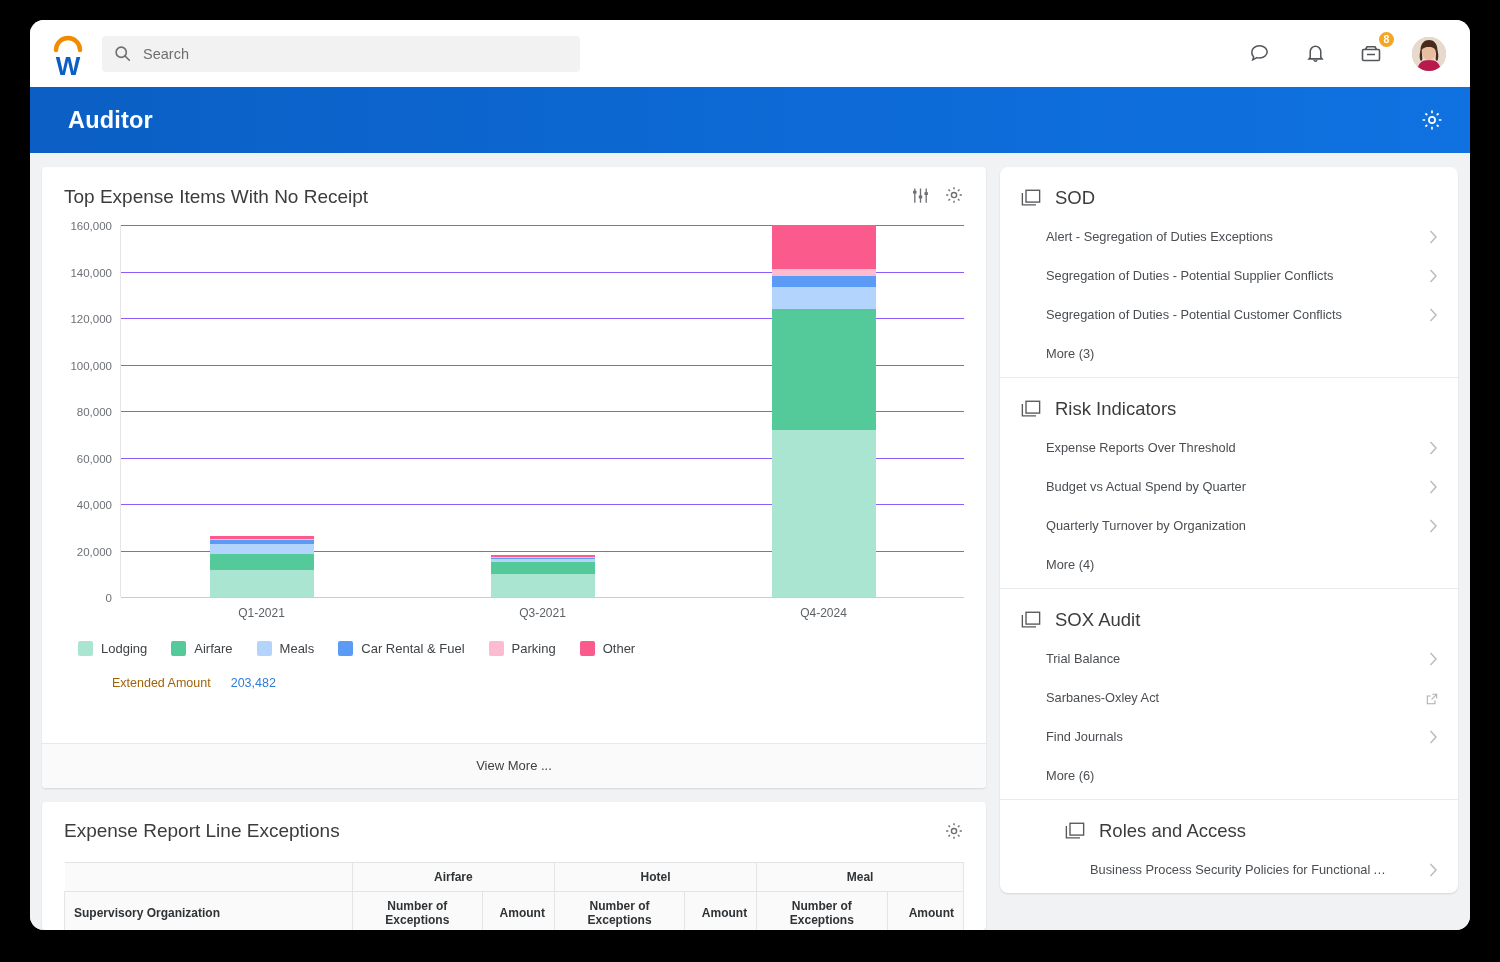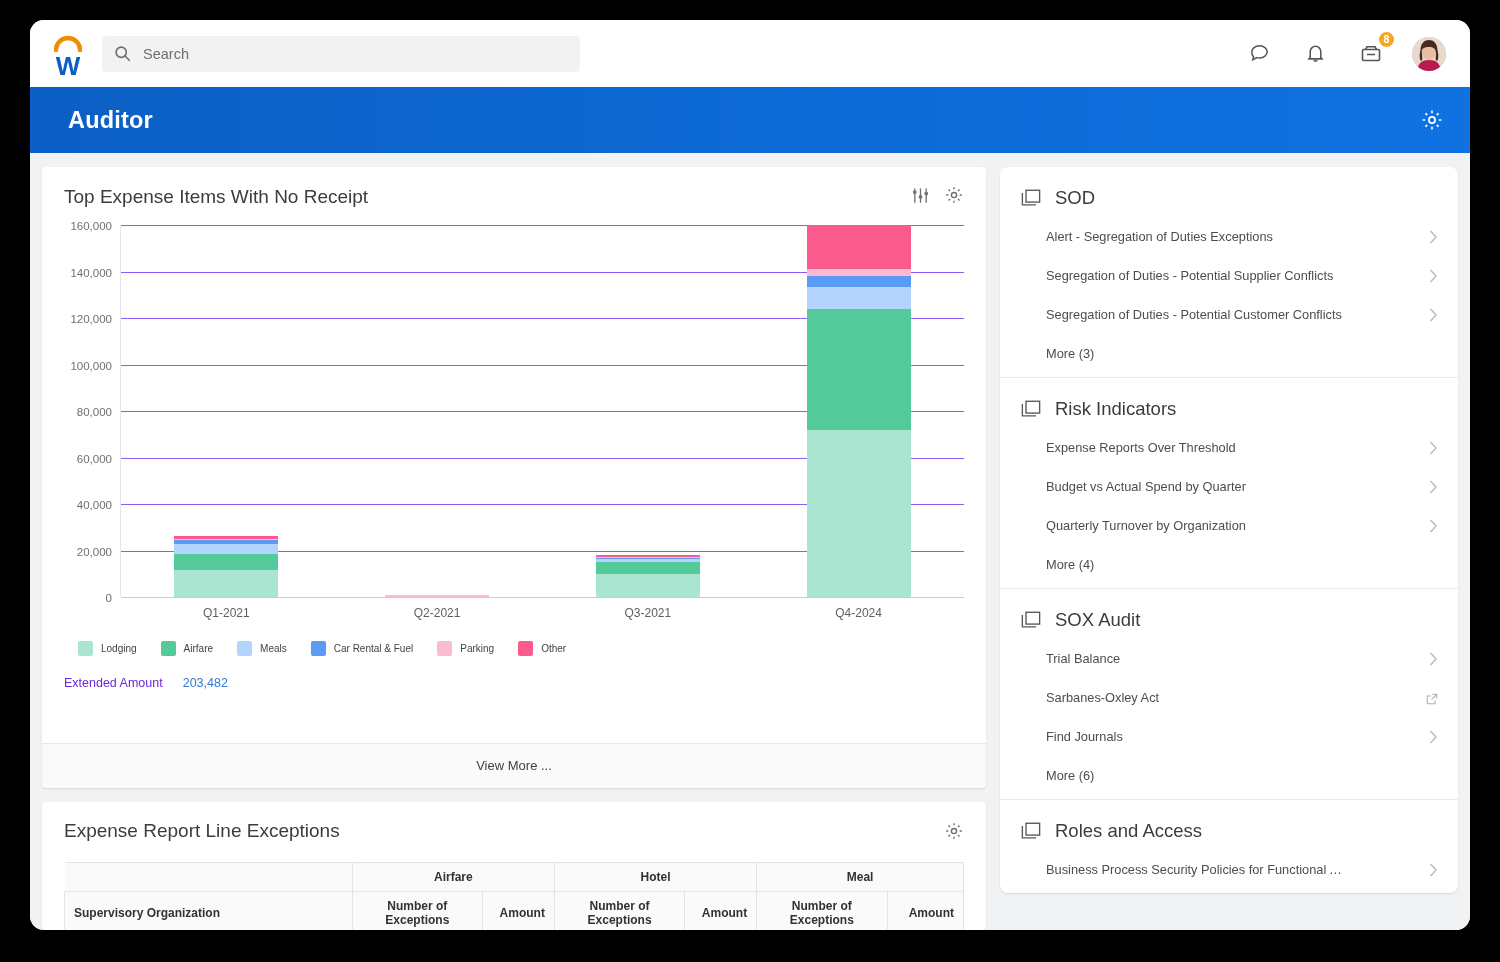--- a/index.html
+++ b/index.html
@@ -129,27 +129,27 @@
     position: absolute; top: 100%; left: 0; right: 0;
     margin-top: 9px; text-align: center;
     font-size: 12px; color: #5c6166;
   }
   .legend {
     display: flex; align-items: center; gap: 8px;
     padding: 44px 0 0 26px; flex-wrap: wrap;
   }
   .leg-item { display: flex; align-items: center; margin-right: 16px; }
   .swatch { width: 15px; height: 15px; border-radius: 2px; margin-right: 8px; flex: none; }
-  .leg-label { font-size: 10px; color: #3f4347; }
+  .leg-label { font-size: 13px; color: #3f4347; }
   .summary {
     display: flex; align-items: center; gap: 20px;
     padding: 20px 0 18px 12px;
     font-size: 12.5px;
   }
-  .summary .k { color: #6d28d9; }
+  .summary .k { color: #a16207; margin-left: 48px; }
   .summary .v { color: #2f7bd6; }
   .viewmore {
     border-top: 1px solid #e6e8ea;
     background: #fafafa;
     text-align: center;
     padding: 14px 0 15px 0;
     font-size: 13px; color: #3e4245;
     border-radius: 0 0 4px 4px;
     margin-top: 35px;
   }
@@ -168,21 +168,21 @@
     text-align: center;
   }
   th.blank { background: #fafafa; border-left: none; }
   th.lead { text-align: left; font-weight: 700; }
   th.amt { text-align: right; }
   tbody td { border: 1px solid #e9ebec; height: 34px; background: #fff; }
 
   
   .rail { background: #fff; border-radius: 8px; box-shadow: 0 1px 2px rgba(0,0,0,.12); overflow: hidden; }
   .rail-sec { padding: 16px 20px 4px 20px; border-bottom: 1px solid #e8eaec; }
-  .rail-sec:last-child { border-bottom: none; }
+  .rail-sec:last-child { border-bottom: none; margin-left: 44px; }
   .rail-title { display: flex; align-items: center; gap: 13px; padding: 4px 0 8px 0; }
   .rail-title .t { font-size: 18.5px; color: #3c3c3c; }
   .rail-title .ic { color: #57595c; display: flex; }
   .rail-item {
     display: flex; align-items: flex-end;
     padding: 12px 0 12px 26px;
     font-size: 12.8px; color: #4a4e52;
   }
   .rail-item .chev { margin-left: auto; color: #b9bdc1; display: flex; }
   .rail-item .ext { margin-left: auto; color: #a9adb1; display: flex; }
@@ -314,26 +314,20 @@
                 <div class="bargroup">
                   <div class="bar">
                     <div class="seg" style="height: 26.7375px; background: rgb(170, 229, 210);"></div>
                     <div class="seg" style="height: 15.81px; background: rgb(84, 201, 154);"></div>
                     <div class="seg" style="height: 10.9275px; background: rgb(179, 212, 253);"></div>
                     <div class="seg" style="height: 3.255px; background: rgb(91, 155, 245);"></div>
                     <div class="seg" style="height: 0.93px; background: rgb(252, 187, 208);"></div>
                     <div class="seg" style="height: 3.255px; background: rgb(250, 90, 140);"></div>
                   </div>
                   <div class="xlab">Q1-2021</div>
-                </div>
-                <div class="bargroup">
-                  <div class="bar">
-                    <div class="seg" style="height: 1.6275px; background: rgb(252, 187, 208);"></div>
-                  </div>
-                  <div class="xlab">Q2-2021</div>
                 </div>
                 <div class="bargroup">
                   <div class="bar">
                     <div class="seg" style="height: 22.785px; background: rgb(170, 229, 210);"></div>
                     <div class="seg" style="height: 12.555px; background: rgb(84, 201, 154);"></div>
                     <div class="seg" style="height: 2.5575px; background: rgb(179, 212, 253);"></div>
                     <div class="seg" style="height: 1.1625px; background: rgb(91, 155, 245);"></div>
                     <div class="seg" style="height: 0.93px; background: rgb(252, 187, 208);"></div>
                     <div class="seg" style="height: 2.0925px; background: rgb(250, 90, 140);"></div>
                   </div>

